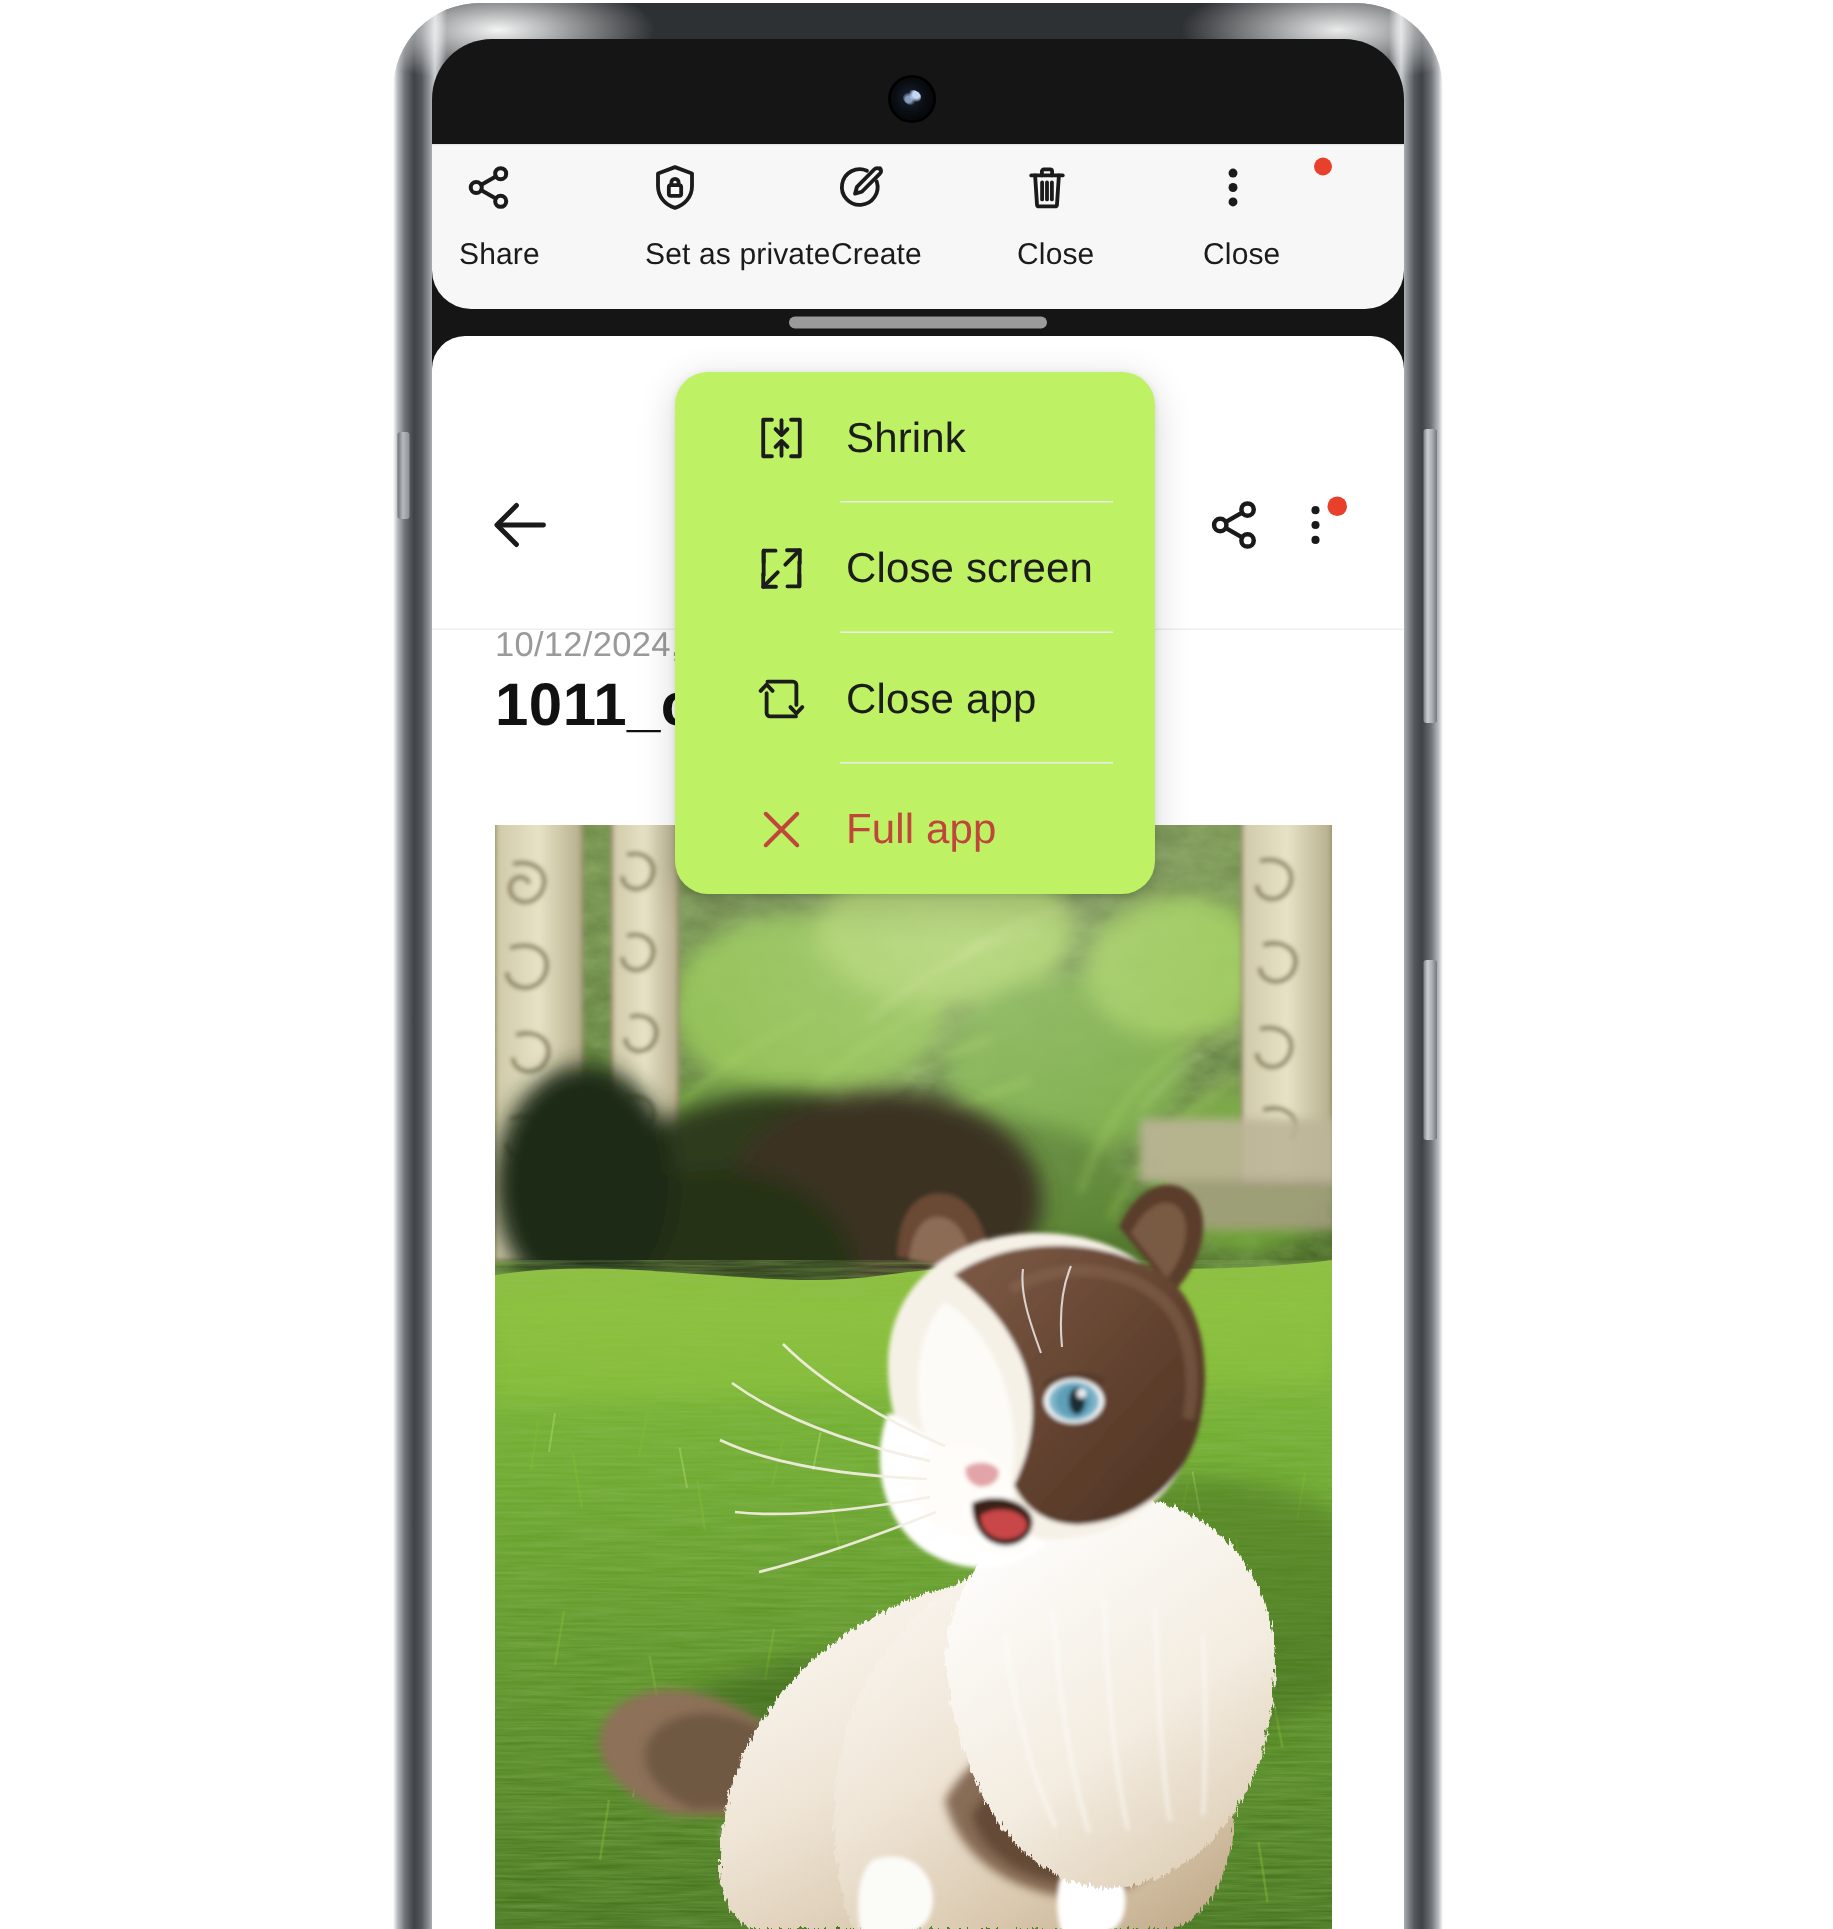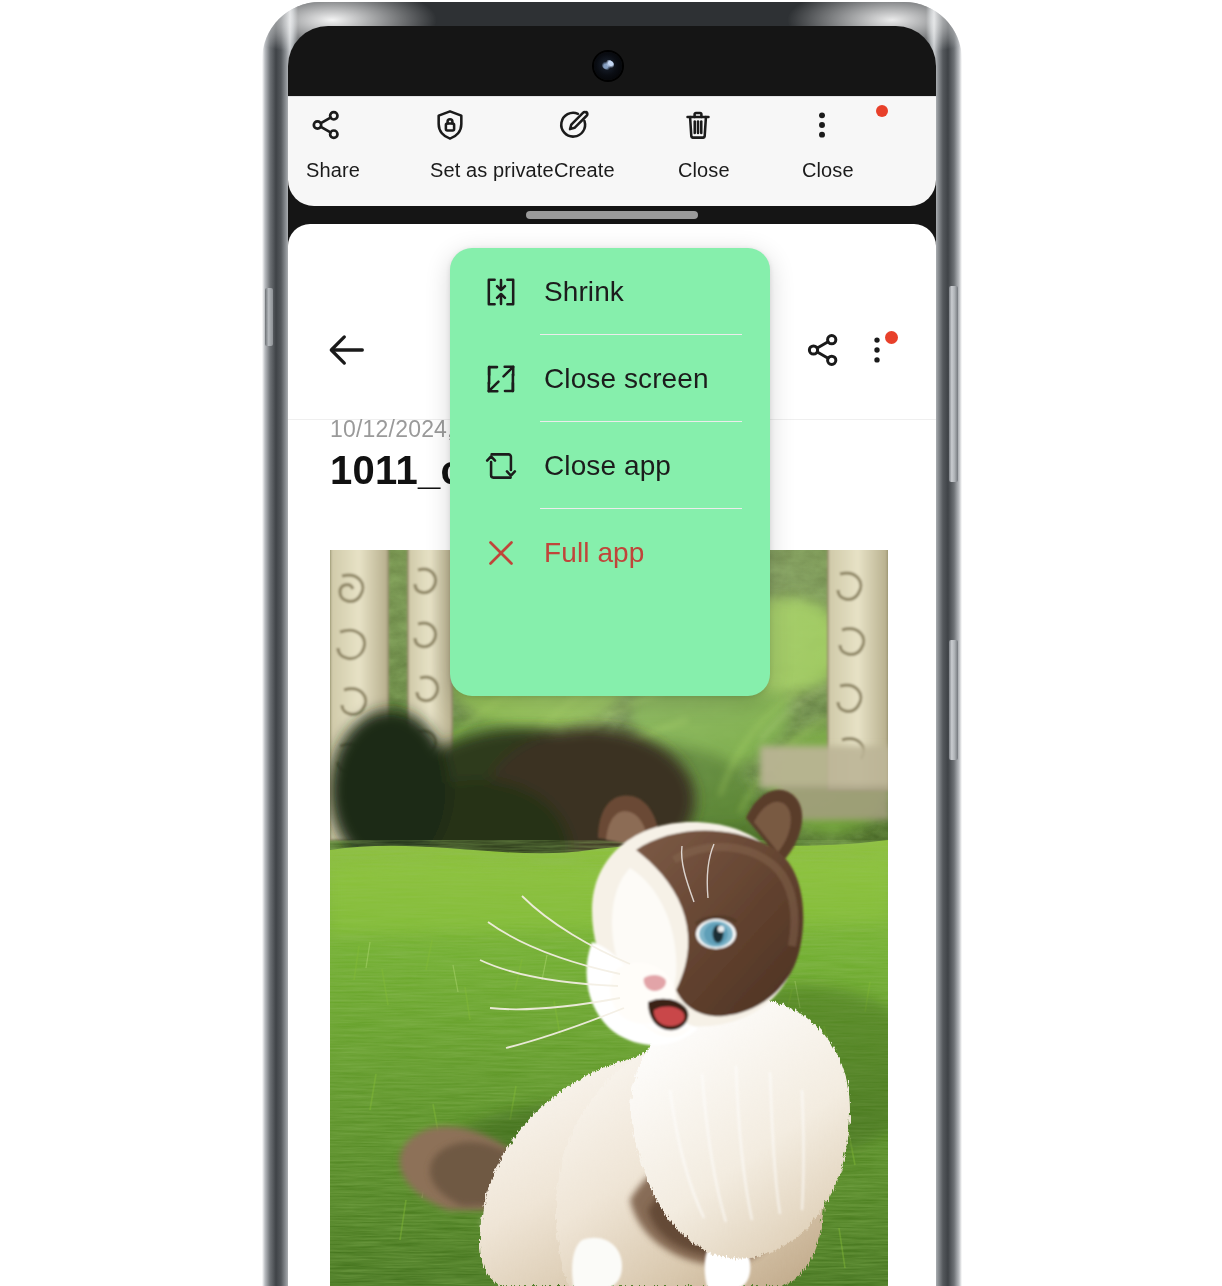--- a/index.html
+++ b/index.html
@@ -206,25 +206,26 @@
     background: #4a5a2a;
   }
   .photo svg { display: block; width: 100%; height: 100%; }
 
   
   .popup {
     position: absolute;
     left: 450px;
     top: 248px;
     width: 320px;
-    height: 448px;
-    background: #86efac;
+    height: 348px;
+    background: #bef264;
     border-radius: 22px;
     box-shadow: 0 6px 26px rgba(0,0,0,.16), 0 1px 5px rgba(0,0,0,.10);
     overflow: hidden;
+    padding-left: 20px;
   }
   .menu-item {
     position: relative;
     height: 87px;
     display: flex;
     align-items: center;
     padding-left: 28px;
     cursor: pointer;
   }
   .menu-item .mico {

